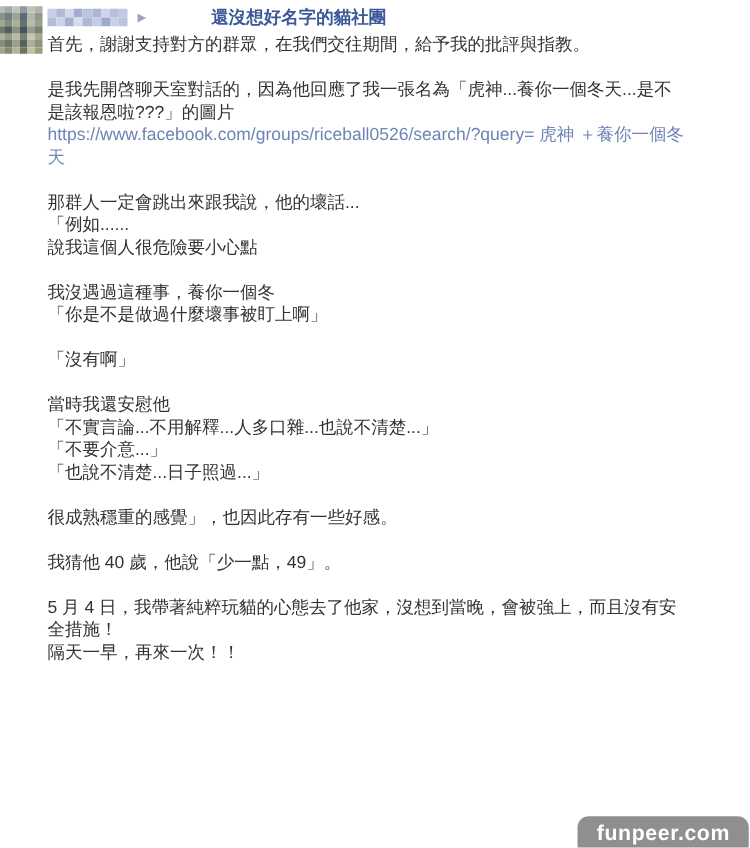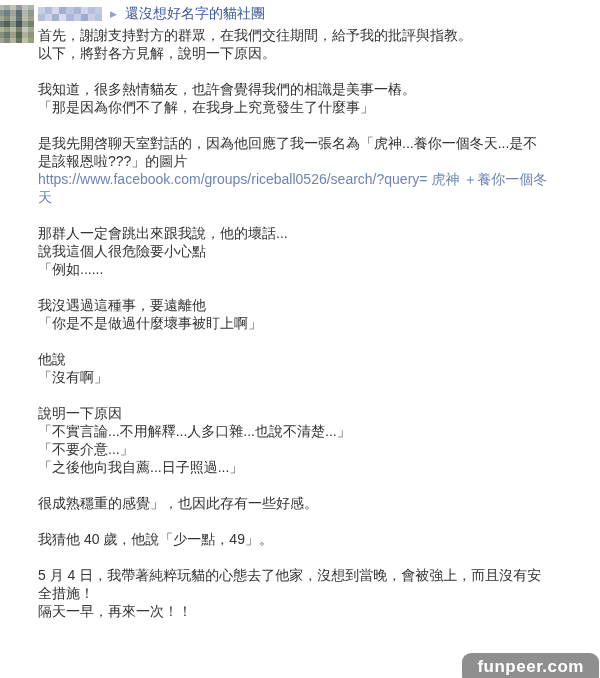--- a/index.html
+++ b/index.html
@@ -22,22 +22,23 @@
     width:64px;height:14px;display:grid;
     grid-template-columns:repeat(9,1fr);grid-template-rows:repeat(2,1fr);
     margin-right:8px;flex:0 0 auto;
   }
   .u-mosaic div{width:100%;height:100%;}
   .arrow{
     color:#9aa4b5;font-size:9px;line-height:1;margin-right:8px;flex:0 0 auto;
   }
   .group-link{
     color:var(--group-link,#3b5998);
-    font-weight:normal;font-size:14px;text-decoration:none;cursor:pointer;
+    font-weight:bold;font-size:14px;text-decoration:none;cursor:pointer;
     white-space:nowrap;
+    margin-left:44px;
   }
   .para{
     font-size:14px;line-height:18px;color:var(--body-text,#333333);
     margin:0 0 18px 0;
   }
   .line{min-height:18px;}
   .link-line{color:var(--url-link,#6d84b4);cursor:pointer;}
   .watermark{
     position:absolute;right:1px;bottom:-7px;
     background:var(--wm-bg,#8f8f8f);color:var(--wm-fg,#ffffff);
@@ -117,50 +118,44 @@
           <div style="background: rgb(159, 171, 206);"></div>
           <div style="background: rgb(201, 207, 229);"></div>
           <div style="background: rgb(185, 194, 222);"></div>
         </span>
       <span class="arrow">▶</span>
       <a class="group-link">還沒想好名字的貓社團</a>
     </div>
     <div id="post-body">
         <div class="para">
           <div class="line">首先，謝謝支持對方的群眾，在我們交往期間，給予我的批評與指教。</div>
-          <div class="line">以下，將對各方見解，說明一下原因。</div>
-        </div>
-        <div class="para">
-          <div class="line">我知道，很多熱情貓友，也許會覺得我們的相識是美事一樁。</div>
-          <div class="line">「那是因為你們不了解，在我身上究竟發生了什麼事」</div>
         </div>
         <div class="para">
           <div class="line">是我先開啓聊天室對話的，因為他回應了我一張名為「虎神...養你一個冬天...是不</div>
           <div class="line">是該報恩啦???」的圖片</div>
           <div class="line link-line">https://www.facebook.com/groups/riceball0526/search/?query= 虎神 ＋養你一個冬</div>
           <div class="line link-line">天</div>
         </div>
         <div class="para">
           <div class="line">那群人一定會跳出來跟我說，他的壞話...</div>
+          <div class="line">「例如......</div>
           <div class="line">說我這個人很危險要小心點</div>
-          <div class="line">「例如......</div>
         </div>
         <div class="para">
-          <div class="line">我沒遇過這種事，要遠離他</div>
+          <div class="line">我沒遇過這種事，養你一個冬</div>
           <div class="line">「你是不是做過什麼壞事被盯上啊」</div>
         </div>
         <div class="para">
-          <div class="line">他說</div>
           <div class="line">「沒有啊」</div>
         </div>
         <div class="para">
-          <div class="line">說明一下原因</div>
+          <div class="line">當時我還安慰他</div>
           <div class="line">「不實言論...不用解釋...人多口雜...也說不清楚...」</div>
           <div class="line">「不要介意...」</div>
-          <div class="line">「之後他向我自薦...日子照過...」</div>
+          <div class="line">「也說不清楚...日子照過...」</div>
         </div>
         <div class="para">
           <div class="line">很成熟穩重的感覺」，也因此存有一些好感。</div>
         </div>
         <div class="para">
           <div class="line">我猜他 40 歲，他說「少一點，49」。</div>
         </div>
         <div class="para">
           <div class="line">5 月 4 日，我帶著純粹玩貓的心態去了他家，沒想到當晚，會被強上，而且沒有安</div>
           <div class="line">全措施！</div>

